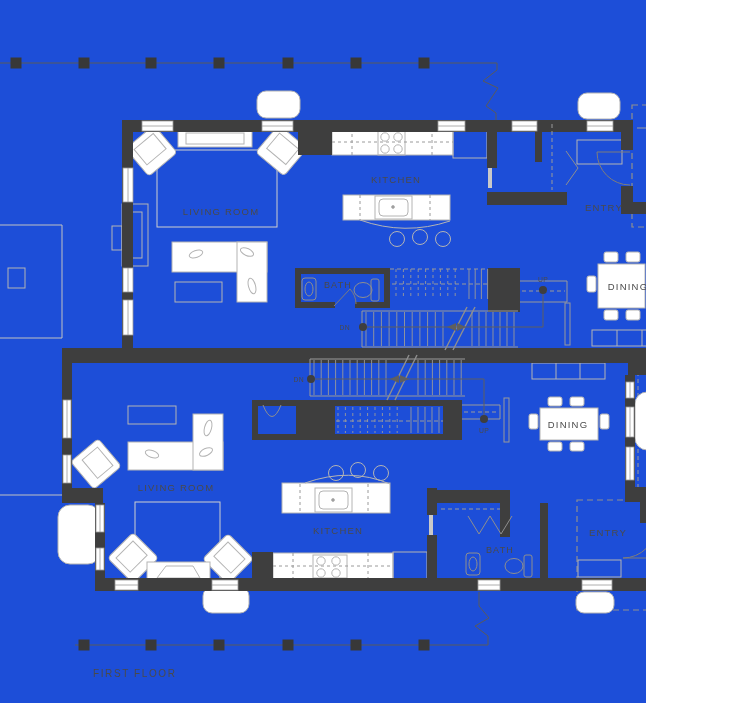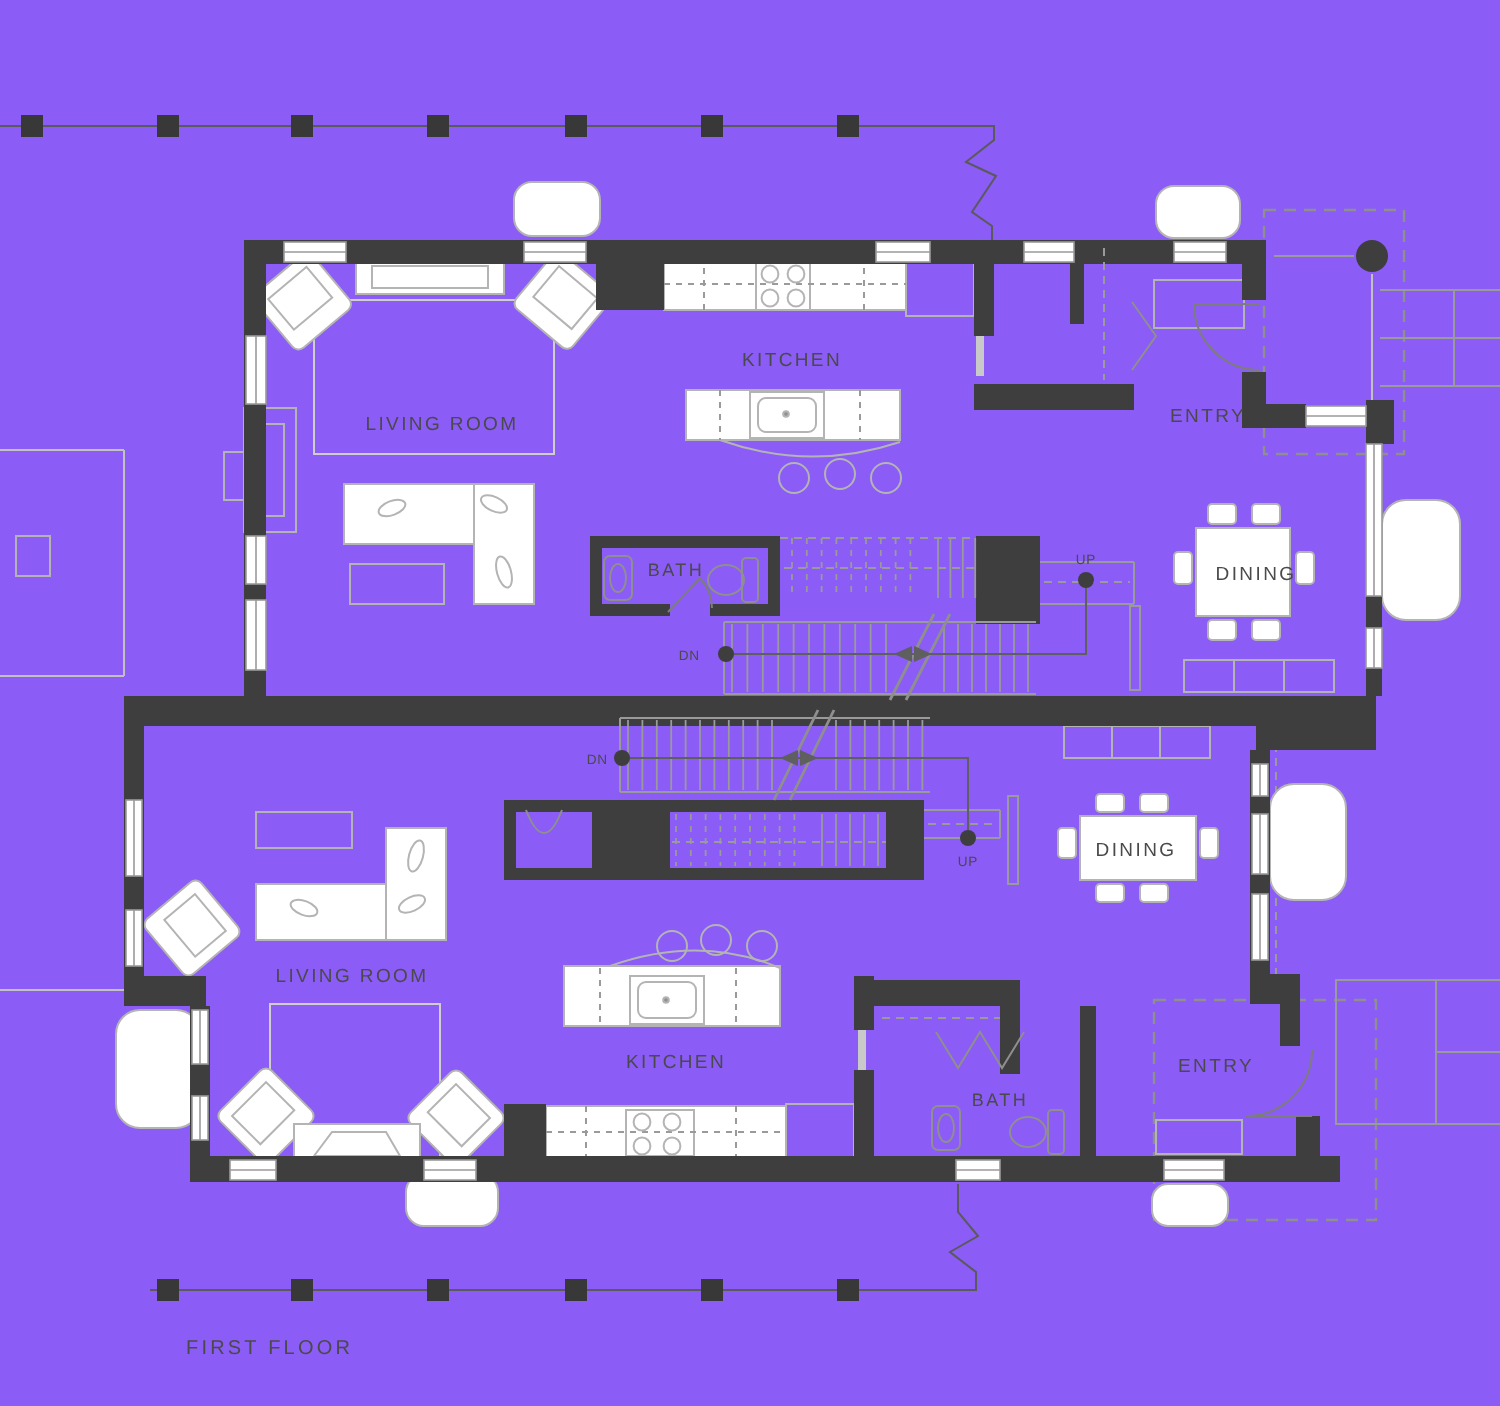--- a/index.html
+++ b/index.html
@@ -1,16 +1,16 @@
 <!DOCTYPE html>
 <html><head>
 <meta charset="utf-8">
 <style>
   html,body{margin:0;padding:0;background:#ffffff;}
-  .stage{position:relative;width:750px;height:703px;background:#8b5cf6;overflow:hidden;
+  .stage{position:relative;width:646px;height:703px;background:#1d4ed8;overflow:hidden;
          font-family:"Liberation Sans", sans-serif;}
   svg text{font-family:"Liberation Sans", sans-serif;fill:#4a4a4a;}
   .room-label{letter-spacing:1.2px;}
   .nav-label{letter-spacing:.4px;}
   .title-label{letter-spacing:1.6px;}
 </style>
 </head>
 <body>
 
 <div class="stage">

